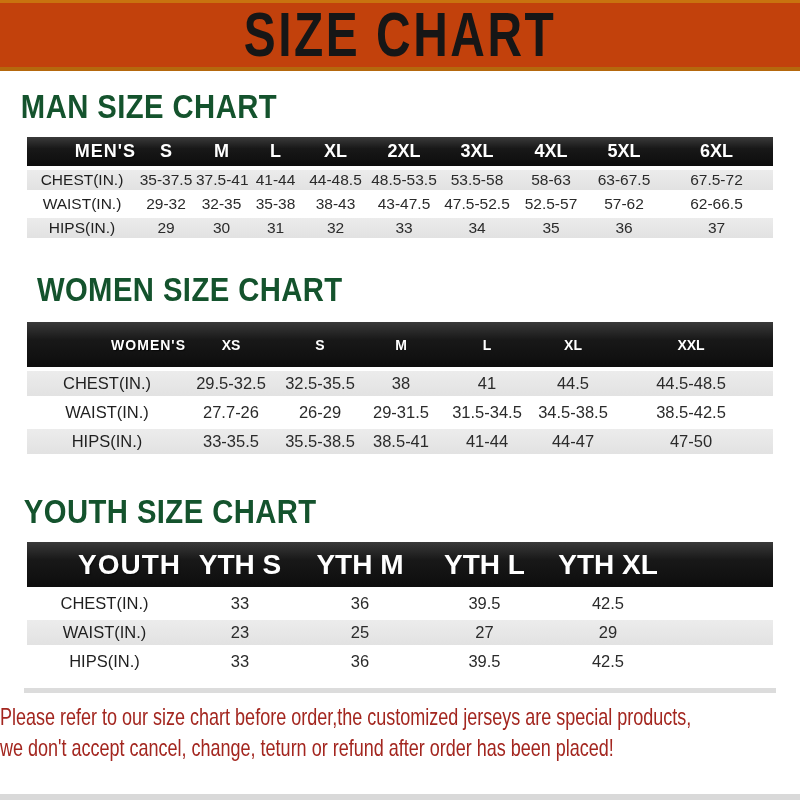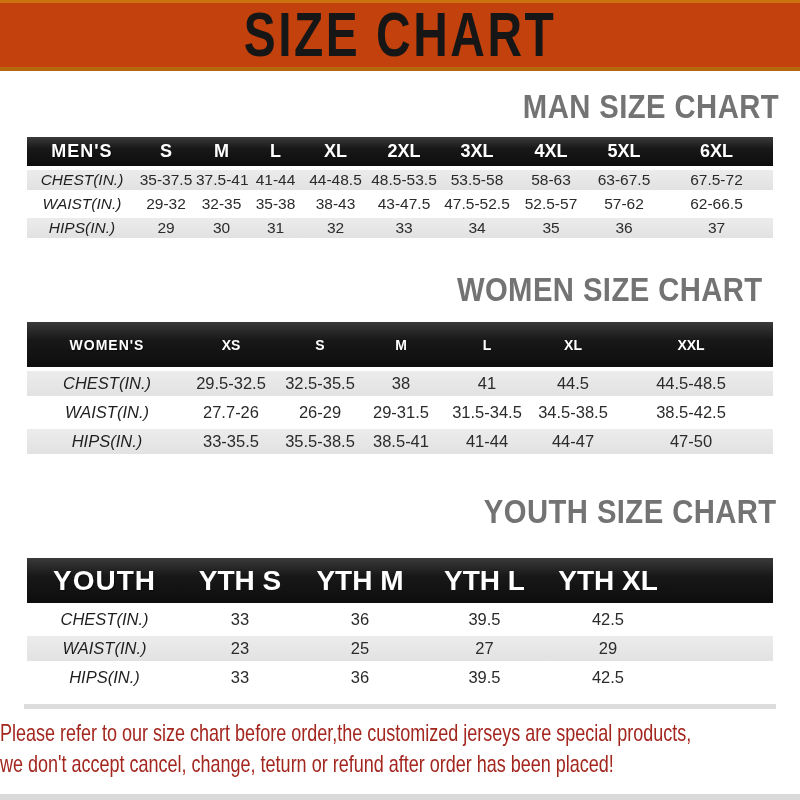--- a/index.html
+++ b/index.html
@@ -26,52 +26,52 @@
     font-weight: 900;
     letter-spacing: 3px;
     color: #161616;
     line-height: 62px;
     transform: scale(0.84, 1.1);
     transform-origin: center center;
     white-space: nowrap;
   }
 
   
-  .section-heading { text-align: right; color: #737373; }
+  .section-heading { text-align: left; color: #14532d; }
   .section-heading .cond {
     display: inline-block;
     font-size: 34px;
     font-weight: 900;
     letter-spacing: 0.5px;
     line-height: 38px;
     transform: scaleX(0.86);
     transform-origin: center center;
     white-space: nowrap;
   }
   #man-heading   { margin: 16px 0 12px; }
   #women-heading { margin: 28px 12px 14px; }
-  #youth-heading { margin: 34px 0 28px; }
+  #youth-heading { margin: 34px 0 12px; }
 
   
   table.size-table {
     width: 746px;
     margin: 0 auto;
     border-collapse: collapse;
     table-layout: fixed;
   }
   thead th {
     background: linear-gradient(180deg, #3a3a3a 0%, #181818 40%, #0d0d0d 100%);
     color: #ffffff;
     border-bottom: 4px solid #ffffff;
     font-weight: 600;
     text-align: center;
     vertical-align: middle;
   }
   th.tbl-title {
-    text-align: center;
+    text-align: right;
     padding-left: 1px;
     font-size: 26px;
     font-weight: 900;
     letter-spacing: 1px;
     text-shadow: 1px 1px 1px rgba(0,0,0,0.6);
     white-space: nowrap;
   }
   .t-men   thead th { height: 31px; font-size: 18px; }
   .t-women thead th { height: 47px; font-size: 14px; }
   .t-youth thead th { height: 47px; font-size: 28px; }
@@ -81,21 +81,21 @@
     vertical-align: middle;
     color: #2b2b2b;
     border-bottom: 4px solid #ffffff;
     white-space: nowrap;
   }
   .t-men   tbody td { height: 24px; font-size: 15.5px; }
   .t-women tbody td { height: 29px; font-size: 16.5px; }
   .t-youth tbody td { height: 29px; font-size: 16.5px; }
   tr.gray  td { background: linear-gradient(180deg, #ececec, #e2e2e2); }
   tr.white td { background: #ffffff; }
-  td.row-label { color: #1f1f1f; font-style: italic; }
+  td.row-label { color: #1f1f1f; }
 
   
   .divider {
     width: 752px;
     margin: 10px auto 0;
     height: 5px;
     background: #DCDCDC;
   }
   .footer { margin-top: 8px; color: #A3261F; }
   .footer .line {

